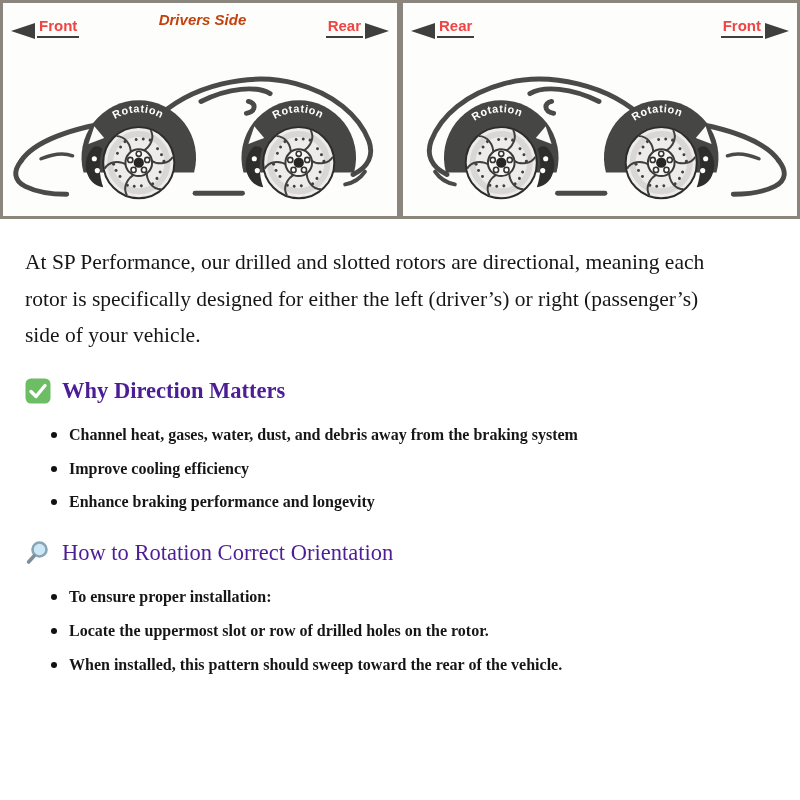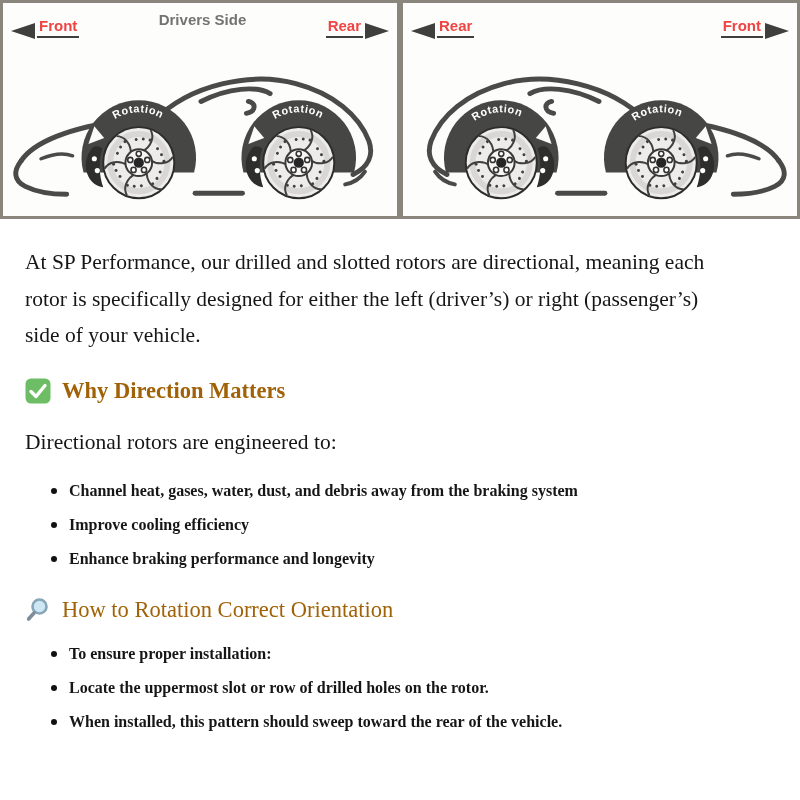--- a/index.html
+++ b/index.html
@@ -10,28 +10,28 @@
   .diagram { display:flex; width:800px; height:219px; background:#fff; }
   .panel { flex:1 1 0; border:3px solid #8a867e; background:#fdfdfb; position:relative; overflow:hidden; }
   .panel-header { display:flex; justify-content:space-between; align-items:flex-start; padding:8px 8px 0 8px; }
   .dir { display:flex; align-items:center; gap:2px; margin-top:6px; }
   .dir-label { font-family:"Liberation Sans","DejaVu Sans",sans-serif; font-weight:bold; font-size:15px; color:#ef4444; border-bottom:2.5px solid #3f3f3d; line-height:1.1; padding:0 2px 1px 2px; }
   .tri { width:0; height:0; border-top:8px solid transparent; border-bottom:8px solid transparent; }
   .tri-left  { border-right:24px solid #3f3f3d; margin-top:6px; }
   .tri-right { border-left:24px solid #3f3f3d; margin-top:6px; }
   .titles { text-align:center; font-family:"Liberation Sans","DejaVu Sans",sans-serif; }
   .panel-title { font-size:25px; font-weight:800; color:#141414; line-height:1.05; letter-spacing:.2px; }
-  .panel-subtitle { font-size:15px; font-weight:bold; color:#737373; line-height:1.2; }
+  .panel-subtitle { font-size:15px; font-weight:bold; font-style:italic; color:#c2410c; line-height:1.2; }
   .car-svg { position:absolute; left:0; bottom:0; width:100%; height:158px; display:block; }
 
   
   .content { padding:12px 25px 26px 25px; }
   .content p { font-size:21.5px; line-height:1.7; max-width:692px; margin:13px 0 20px 0; }
   .sec-head { display:flex; align-items:center; gap:11px; margin:24px 0 8px 0; }
-  .sec-title { font-size:22.5px; color:#a16207; }
+  .sec-title { font-size:22.5px; color:#4c1d95; }
   .sec-title.bold { font-weight:bold; }
   .sec-title.normal { font-weight:normal; }
   .lead { margin:20px 0 10px 0 !important; }
   ul { margin:14px 0 22px 0; padding-left:44px; max-width:690px; }
   li { font-size:16px; line-height:1.68; margin:0 0 3px 0;font-weight:bold; }
   li::marker { color:#111; font-size:19px; }
 
   .emoji { display:inline-flex; width:26px; height:26px; flex:0 0 auto; }
 </style>
 </head>
@@ -173,21 +173,20 @@
   <div class="sec-head">
     <span class="emoji">
       <svg viewBox="0 0 26 26" width="26" height="26">
         <rect x="0.5" y="0.5" width="25" height="25" rx="5.5" fill="#6cbd63"></rect>
         <path d="M 6,13.5 L 11,18.5 L 20,7.5" stroke="#ffffff" stroke-width="3.4" fill="none" stroke-linecap="round" stroke-linejoin="round"></path>
       </svg>
     </span>
     <span class="sec-title bold">Why Direction Matters</span>
   </div>
 
-  <p class="lead">Directional rotors are engineered to:</p>
 
   <ul>
     <li>Channel heat, gases, water, dust, and debris away from the braking system</li>
     <li>Improve cooling efficiency</li>
     <li>Enhance braking performance and longevity</li>
   </ul>
 
   <div class="sec-head">
     <span class="emoji">
       <svg viewBox="0 0 26 26" width="26" height="26">

